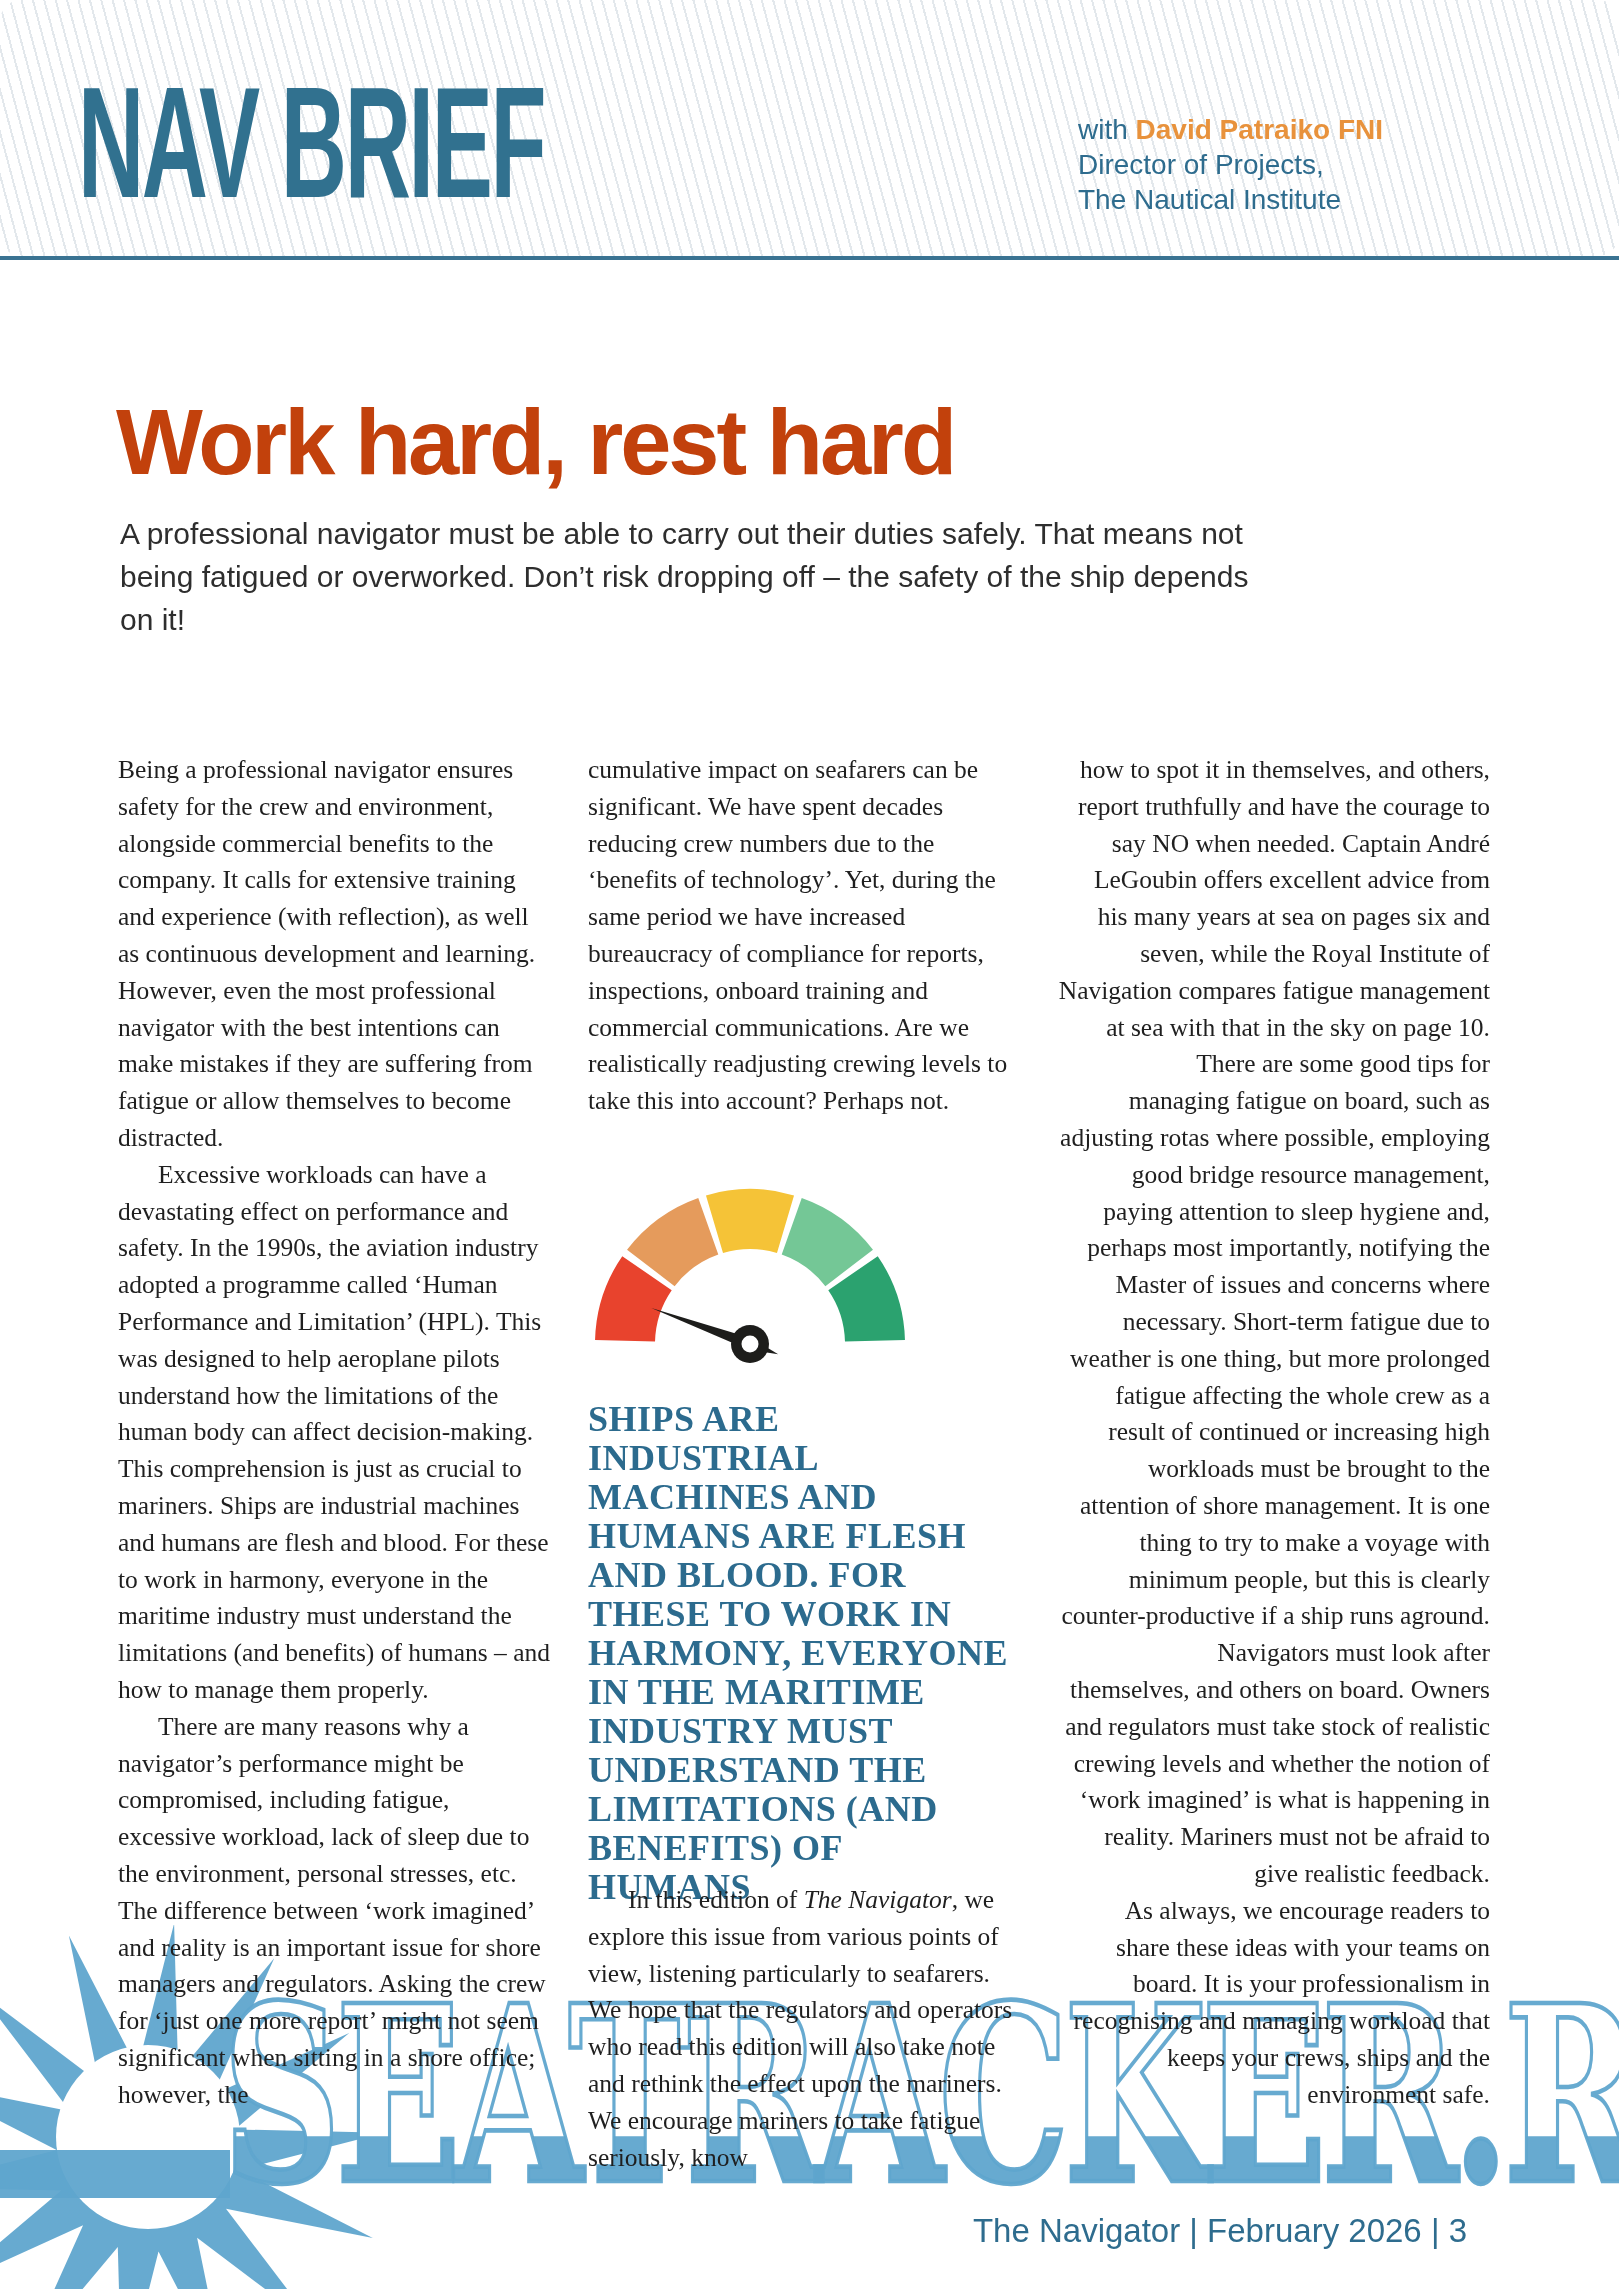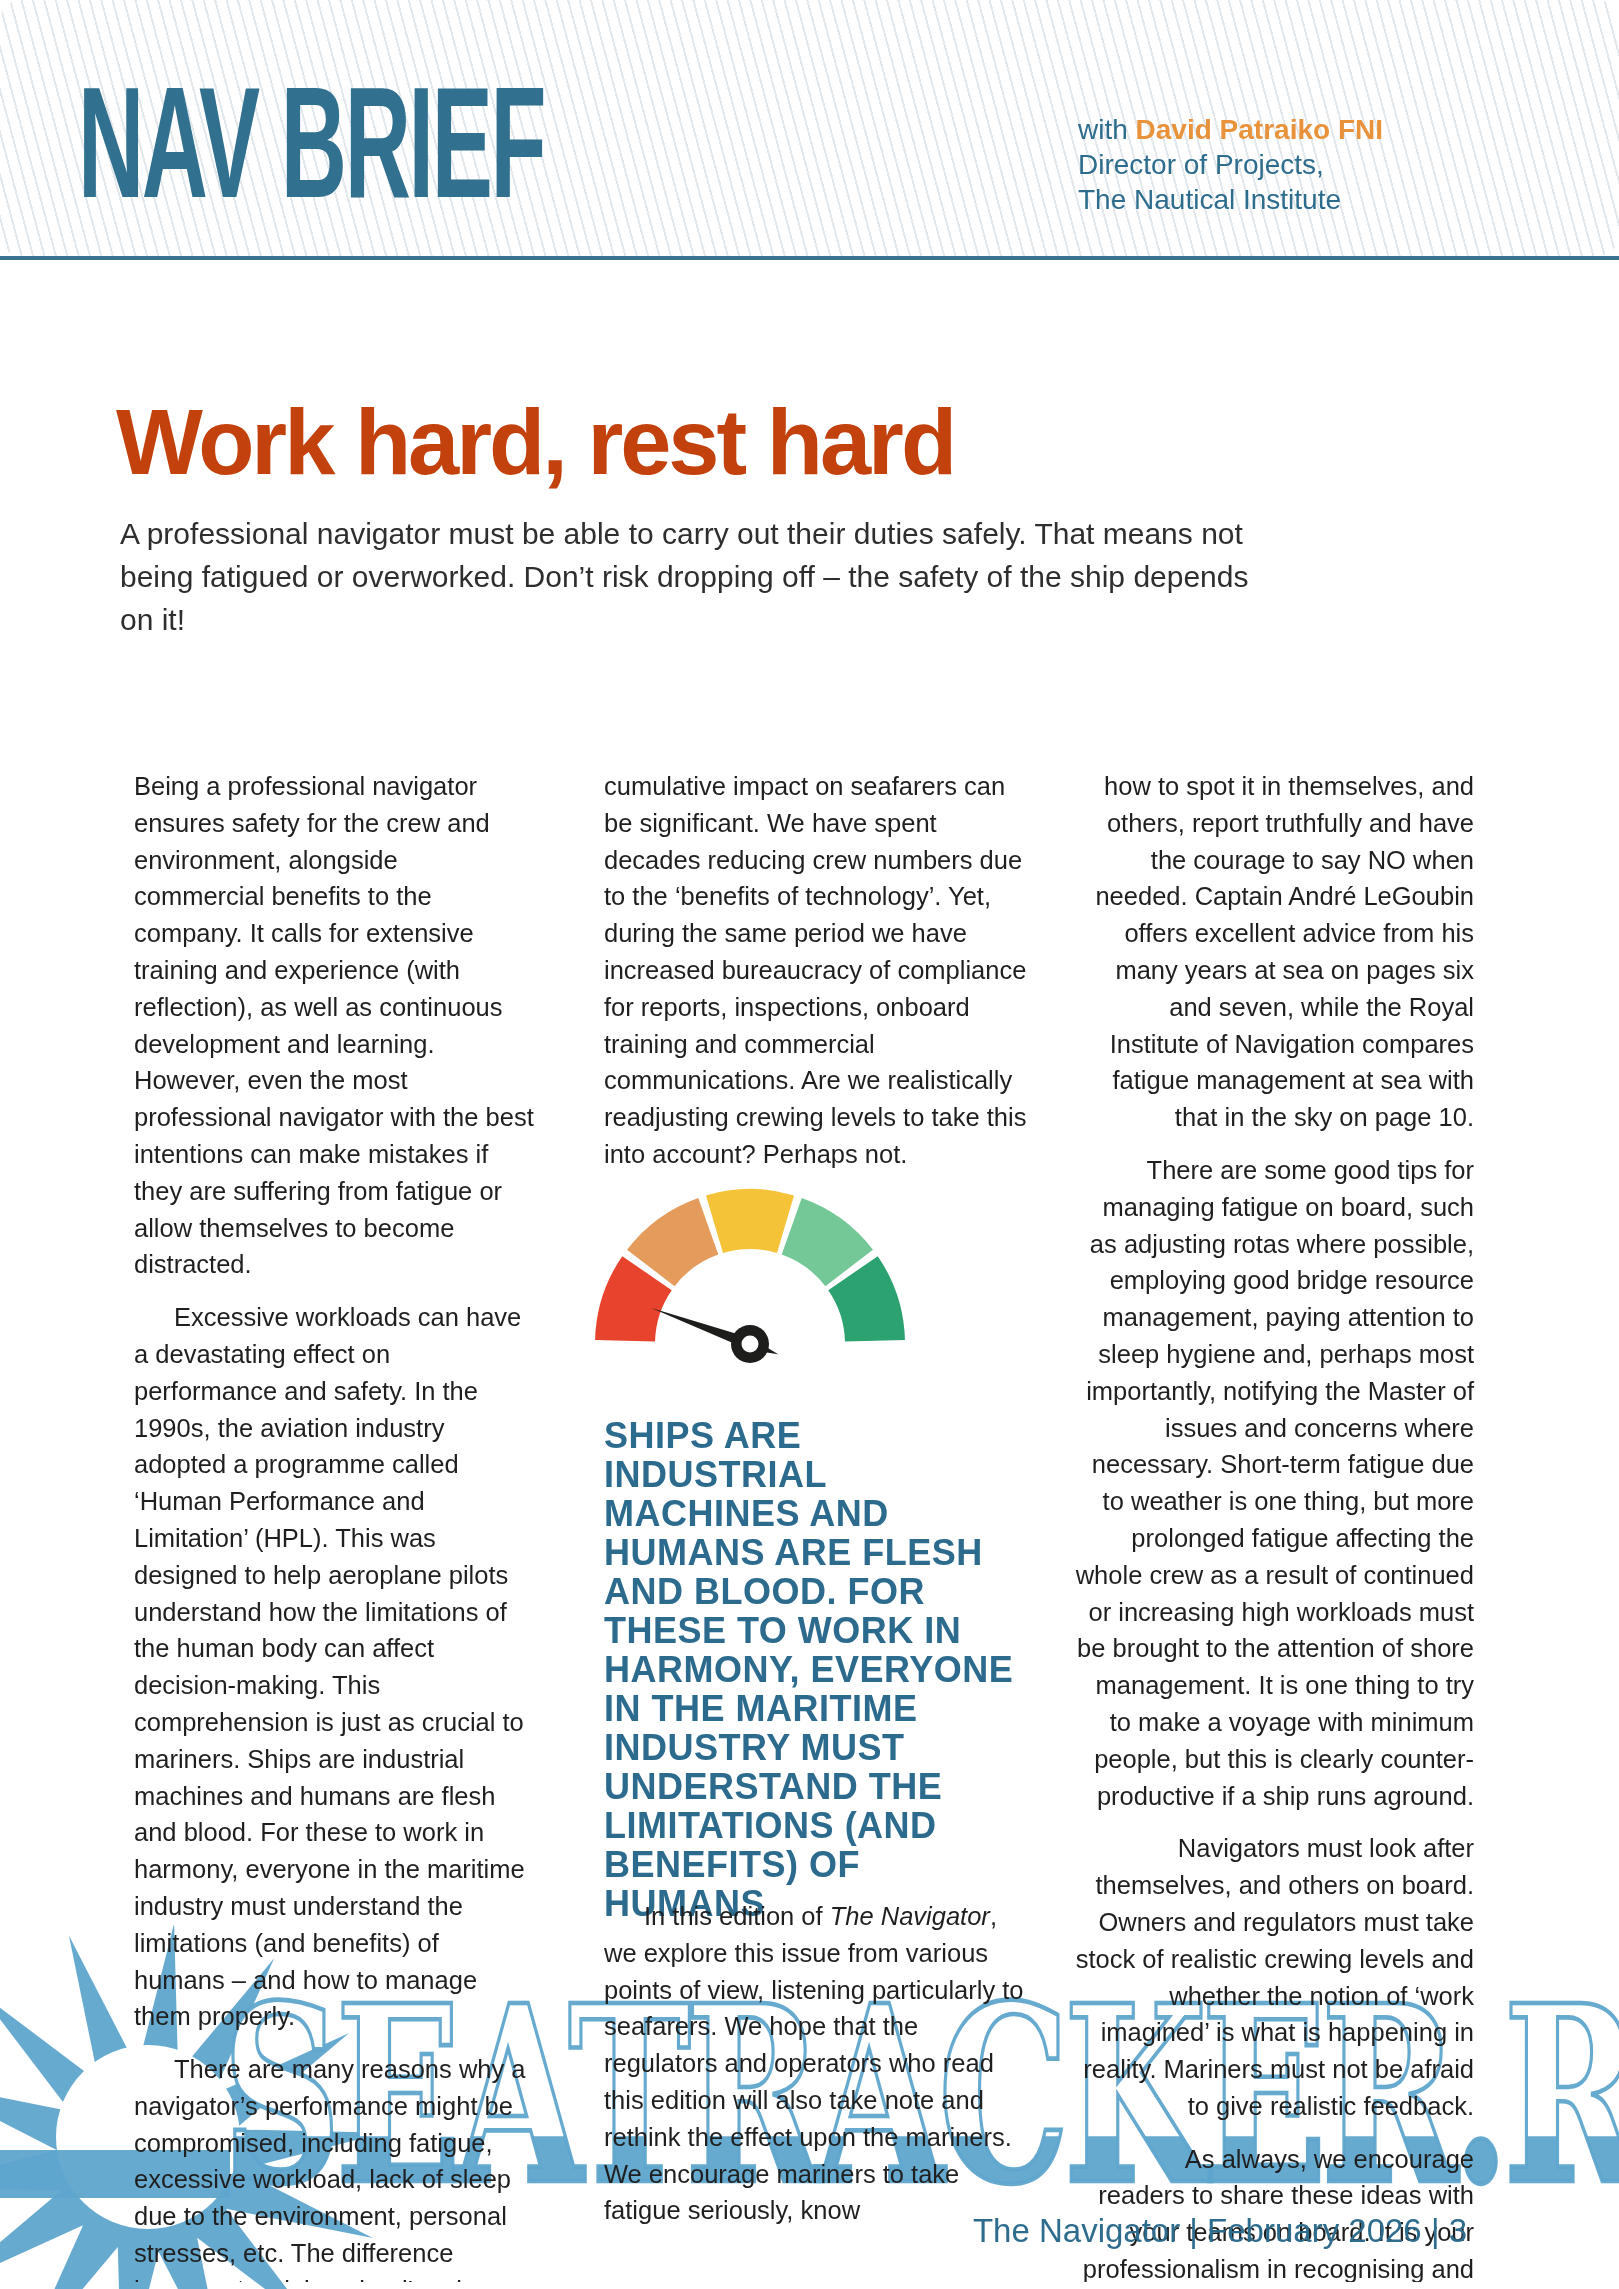--- a/index.html
+++ b/index.html
@@ -33,21 +33,21 @@
     white-space:nowrap;
     margin-top:40px;
   }
   .standfirst{
     position:absolute;left:120px;top:472px;width:1170px;
     font-size:30px;line-height:43px;color:#2e2e2e;margin-top:40px;
   }
 
   
   .col{position:absolute;top:752px;width:432px;font-size:25.5px;line-height:36.8px;color:#1f1f1f;z-index:2;}
-  .col p{margin:16px;}
+  .col p{margin:0;font-family:Liberation Serif, serif;}
   .col p.ind{text-indent:40px;}
   .col1{left:118px;height:1530px;overflow:hidden;}
   .col2{left:588px;height:1530px;}
   .col3{left:1058px;height:1530px;overflow:hidden;text-align:right;}
   .col2 .p1{position:absolute;left:0;top:0;width:432px;}
   .gauge{position:absolute;left:2px;top:430px;}
   .quote{
     position:absolute;left:0;top:648px;width:420px;
     font-size:36px;line-height:39px;font-weight:900;letter-spacing:0.5px;
     color:#2c6b8e;margin:0;

